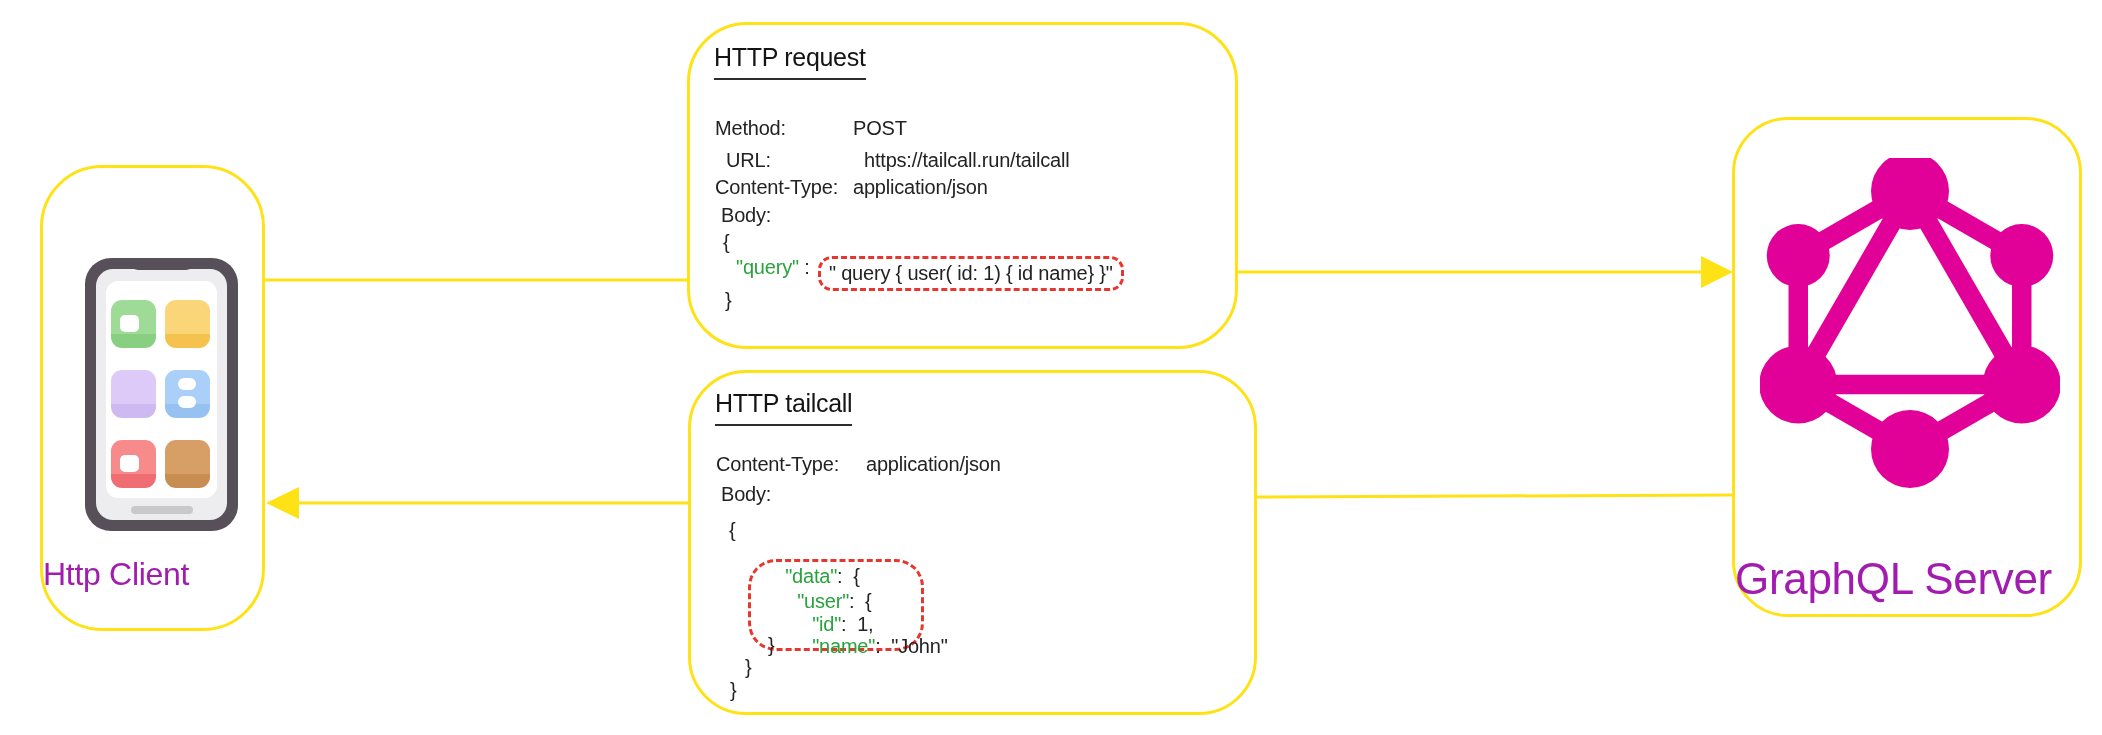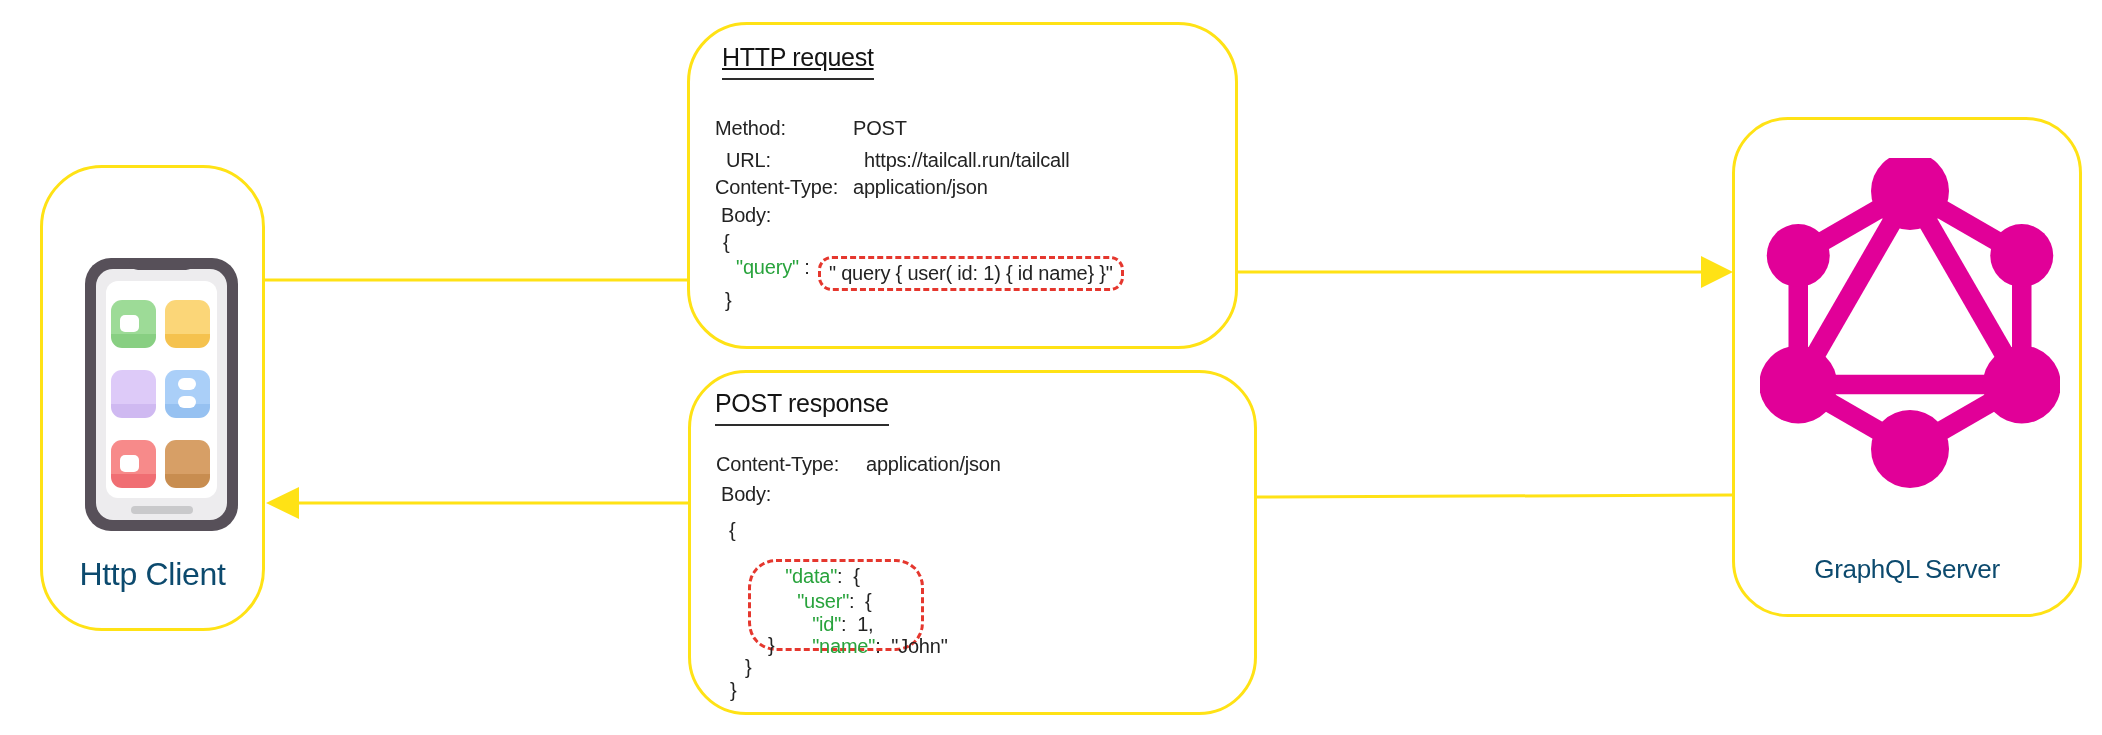--- a/index.html
+++ b/index.html
@@ -19,21 +19,21 @@
   .shape{position:absolute;background:#fff;border:3px solid var(--yellow);box-sizing:border-box;}
   .client-box{left:40px;top:165px;width:225px;height:466px;border-radius:62px;}
   .request-box{left:687px;top:22px;width:551px;height:327px;border-radius:60px;}
   .response-box{left:688px;top:370px;width:569px;height:345px;border-radius:58px;}
   .server-box{left:1732px;top:117px;width:350px;height:500px;border-radius:56px;}
 
   .panel-title{
     position:absolute;font-size:25px;color:#141414;letter-spacing:-0.3px;
     border-bottom:2.5px solid #2d2d2d;padding-bottom:6px;white-space:pre;
   }
-  .request-box .panel-title{left:32px;top:18px;text-decoration:underline;}
+  .request-box .panel-title{left:24px;top:18px;}
   .response-box .panel-title{left:24px;top:16px;}
 
   .row{position:absolute;display:flex;font-size:20px;letter-spacing:-0.2px;color:#232323;white-space:pre;}
   .row .lbl{flex:none;}
   .request-box .lbl{width:138px;}
   .response-box .lbl{width:150px;}
   .r-method{left:25px;top:92px;}
   .r-url{left:36px;top:124px;}
   .r-ct{left:25px;top:151px;}
   .r-body{left:31px;top:179px;}
@@ -54,23 +54,23 @@
   .p-id{left:89px;top:218px;}
   .p-name{left:89px;top:240px;}
   .p-close1{left:77px;top:261px;}
   .p-close2{left:54px;top:283px;}
   .p-close3{left:39px;top:306px;}
   .dash-rect{
     position:absolute;left:57px;top:186px;width:176px;height:92px;
     border:3.5px dashed var(--red);border-radius:28px;box-sizing:border-box;
   }
 
-  .node-label{position:absolute;left:0;right:0;text-align:center;color:#0c4a6e;}
+  .node-label{position:absolute;left:0;right:0;color:#a21caf;}
   .client-box .node-label{top:388px;font-size:32px;letter-spacing:-0.3px;}
-  .server-box .node-label{top:434px;font-size:26px;letter-spacing:-0.3px;}
+  .server-box .node-label{top:434px;font-size:44px;letter-spacing:-0.3px;}
 
   
   .phone{position:absolute;left:42px;top:90px;width:153px;height:273px;background:#575059;border-radius:26px;}
   .phone-screen{position:absolute;left:11px;top:11px;right:11px;bottom:11px;background:#edecee;border-radius:17px;}
   .phone-panel{position:absolute;left:10px;top:12px;right:10px;bottom:22px;background:#ffffff;border-radius:12px;}
   .notch{position:absolute;top:0;left:50%;transform:translateX(-50%);width:66px;height:12px;background:#575059;border-radius:0 0 9px 9px;}
   .home-bar{position:absolute;bottom:6px;left:50%;transform:translateX(-50%);width:62px;height:8px;background:#c9c9cb;border-radius:5px;}
   .tile{position:absolute;width:45px;height:48px;border-radius:11px;}
   .t-green{left:5px;top:19px;background:linear-gradient(180deg,#9ddb97 70%,#88cf82 70%);}
   .t-amber{left:59px;top:19px;background:linear-gradient(180deg,#fbd678 70%,#f5c24e 70%);}
@@ -145,21 +145,21 @@
     </div>
 
     <div class="code q-open">{</div>
     <div class="code q-line">
       <span class="key">"query"</span><span> : </span><span class="q-value">" query { user( id: 1) { id name} }"</span>
     </div>
     <div class="code q-close">}</div>
   </div>
 
   <div class="shape response-box">
-    <div class="panel-title">POST response</div>
+    <div class="panel-title">HTTP tailcall</div>
 
     <div class="row s-ct">
       <span class="lbl">Content-Type:</span>
       <span class="val">application/json</span>
     </div>
     <div class="row s-body">
       <span>Body:</span>
     </div>
 
     <div class="dash-rect"></div>

